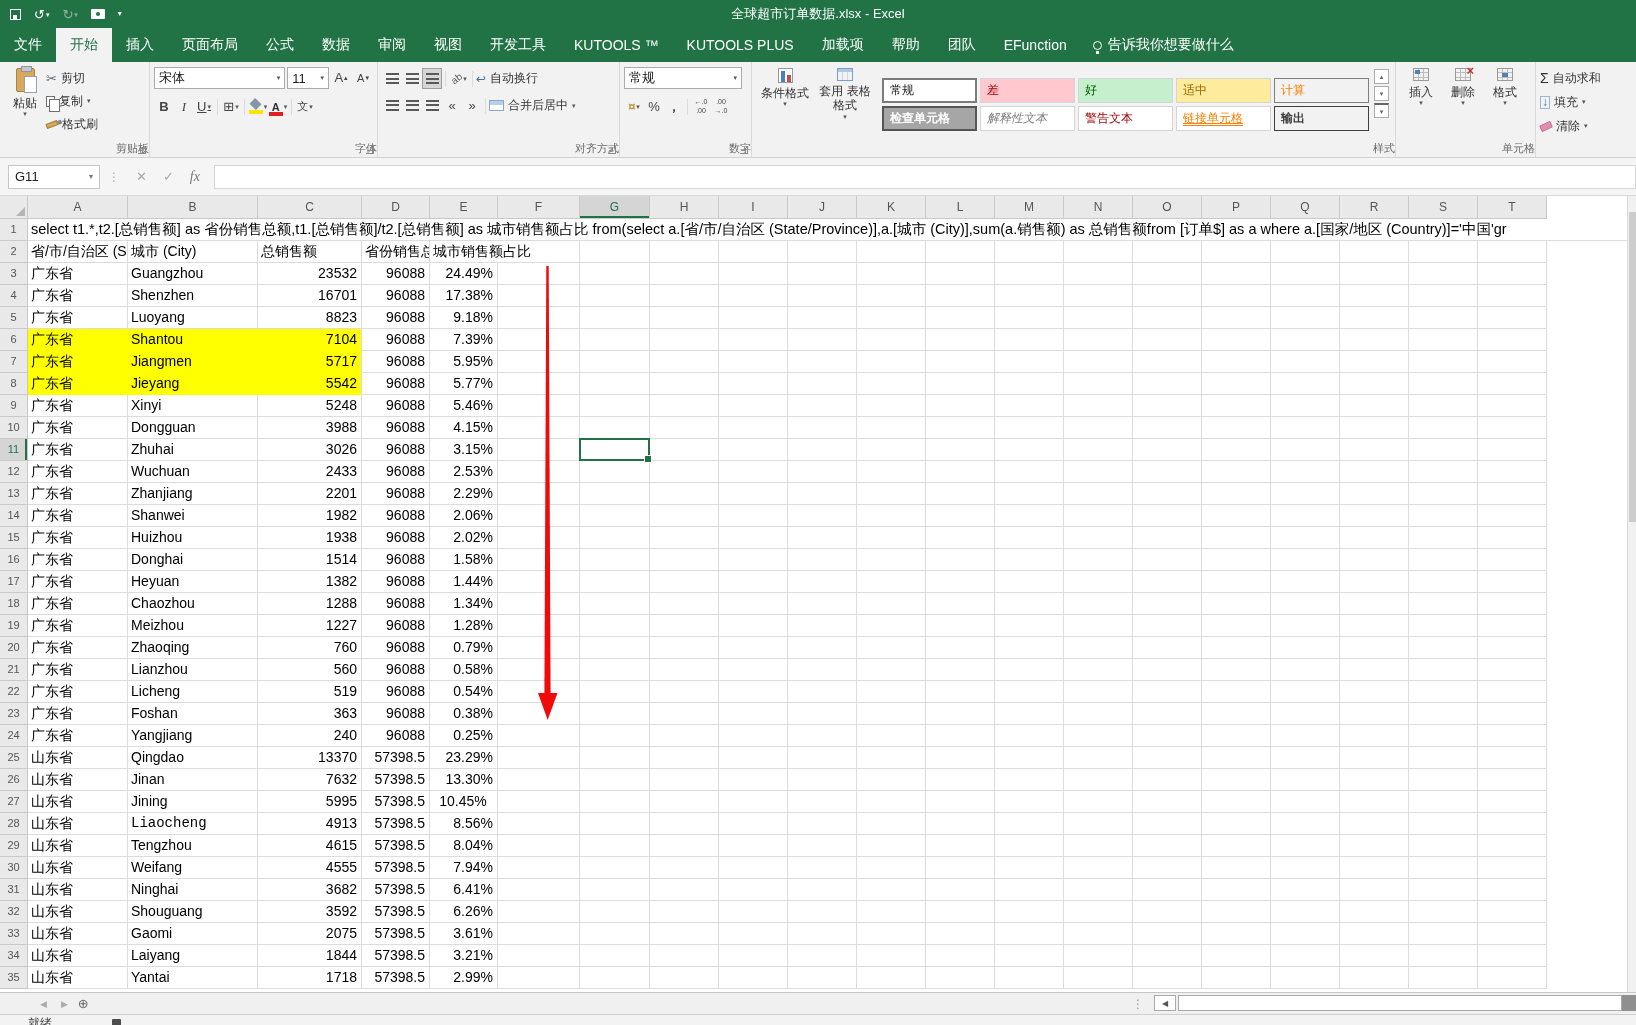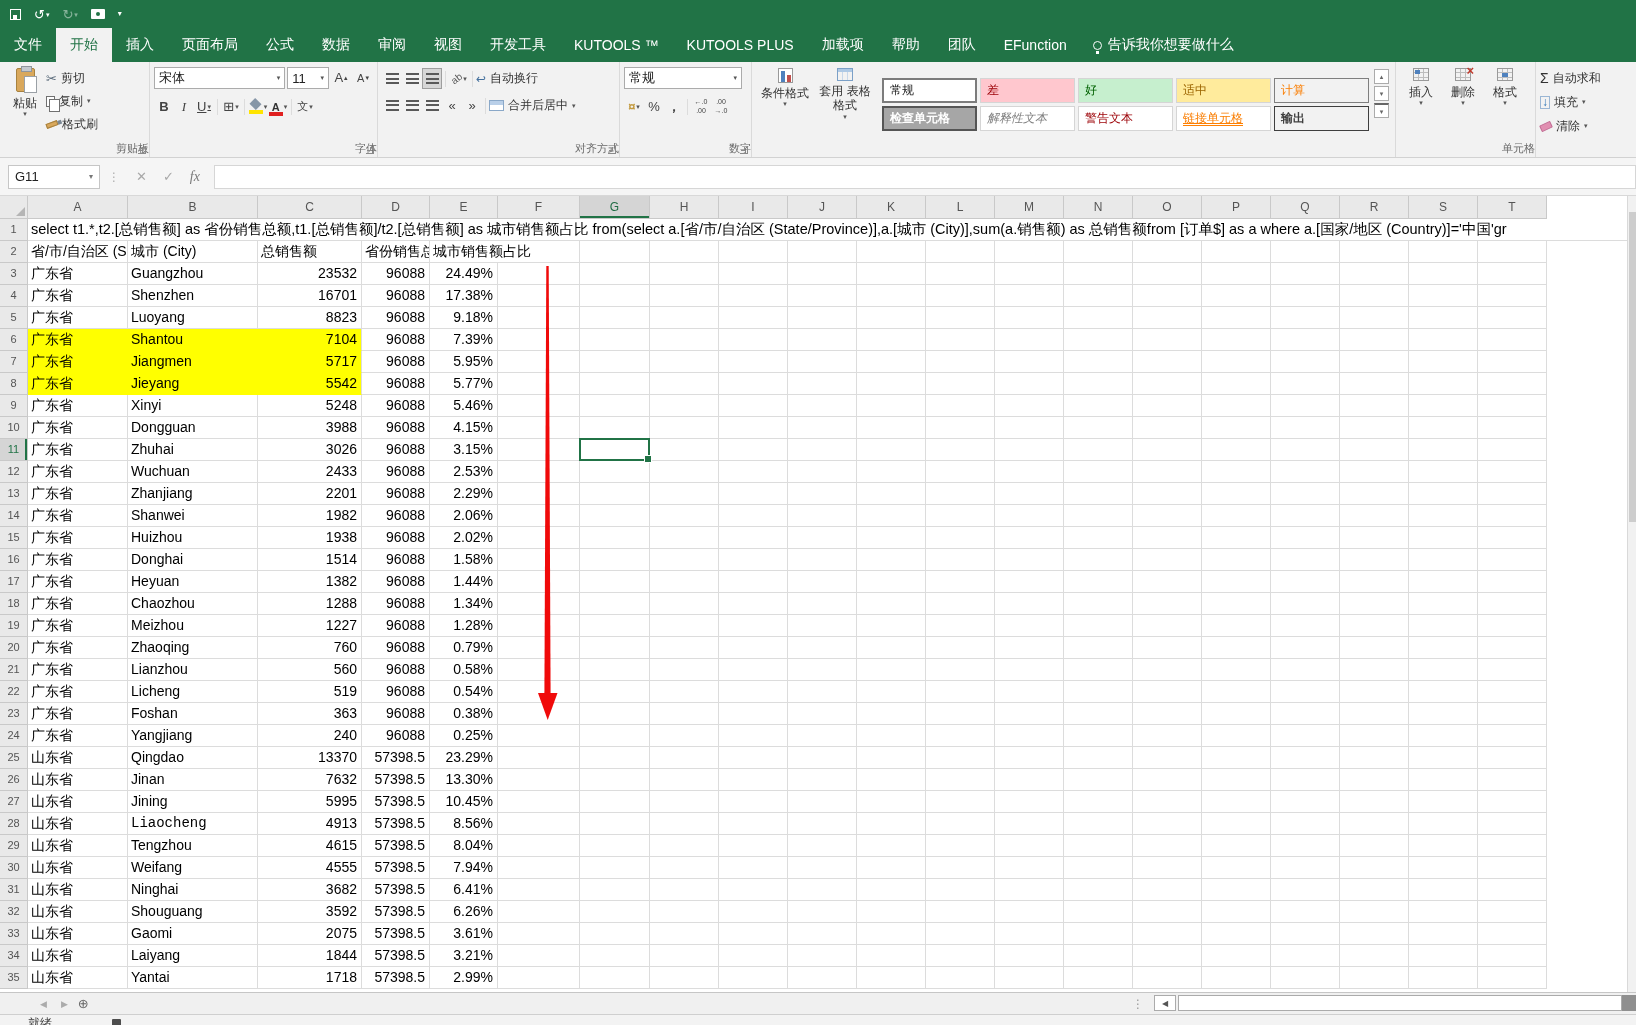--- a/index.html
+++ b/index.html
@@ -154,20 +154,21 @@
     <span class="qat-btn">
         <span class="i-floppy"></span>
       </span>
     <span class="qat-btn">↺<span class="tiny-caret">▾</span></span>
     <span class="qat-btn dim">↻<span class="tiny-caret">▾</span></span>
     <span class="qat-btn">
         <span class="i-camera"></span>
       </span>
     <span class="qat-btn" style="font-size:8px">▾</span>
   </div>
+  <div id="title-text">全球超市订单数据.xlsx  -  Excel</div>
 </div>
 
 <div id="tabrow">
   <div id="rtabs">
       <div class="rtab">文件</div>
       <div class="rtab active">开始</div>
       <div class="rtab">插入</div>
       <div class="rtab">页面布局</div>
       <div class="rtab">公式</div>
       <div class="rtab">数据</div>
@@ -340,20 +341,21 @@
         <div class="chip cs-explain">解释性文本</div>
         <div class="chip cs-warning">警告文本</div>
         <div class="chip cs-linked">链接单元格</div>
         <div class="chip cs-output">输出</div>
       </div>
     <div class="gscroll">
       <span>▴</span>
       <span>▾</span>
       <span style="border-top:2px solid #666">▾</span>
     </div>
+    <div class="rgroup-label">样式</div>
   </div>
 
   <div class="rgroup" style="width:140px;display:flex">
     <div class="bb" style="width:42px">
       <span class="i-grid ins"></span>
       <span style="margin-top:4px">插入</span>
         <span class="caret">▾</span>
     </div>
     <div class="bb" style="width:42px">
       <span class="i-grid del"></span>
@@ -1027,21 +1029,21 @@
       <div class="c" style="width: 69px;"></div>
       <div class="c" style="width: 69px;"></div>
       <div class="c filler" style="width: 80px;"></div>
     </div>
     <div class="row">
       <div class="rownum">27</div>
       <div class="c" style="width: 100px;">山东省</div>
       <div class="c" style="width: 130px;">Jining</div>
       <div class="c num" style="width: 104px;">5995</div>
       <div class="c num" style="width: 68px;">57398.5</div>
-      <div class="c num" style="width: 68px;">10.45%</div>
+      <div class="c num" style="width: 68px; text-align: center;">10.45%</div>
       <div class="c" style="width: 82px;"></div>
       <div class="c" style="width: 70px;"></div>
       <div class="c" style="width: 69px;"></div>
       <div class="c" style="width: 69px;"></div>
       <div class="c" style="width: 69px;"></div>
       <div class="c" style="width: 69px;"></div>
       <div class="c" style="width: 69px;"></div>
       <div class="c" style="width: 69px;"></div>
       <div class="c" style="width: 69px;"></div>
       <div class="c" style="width: 69px;"></div>

